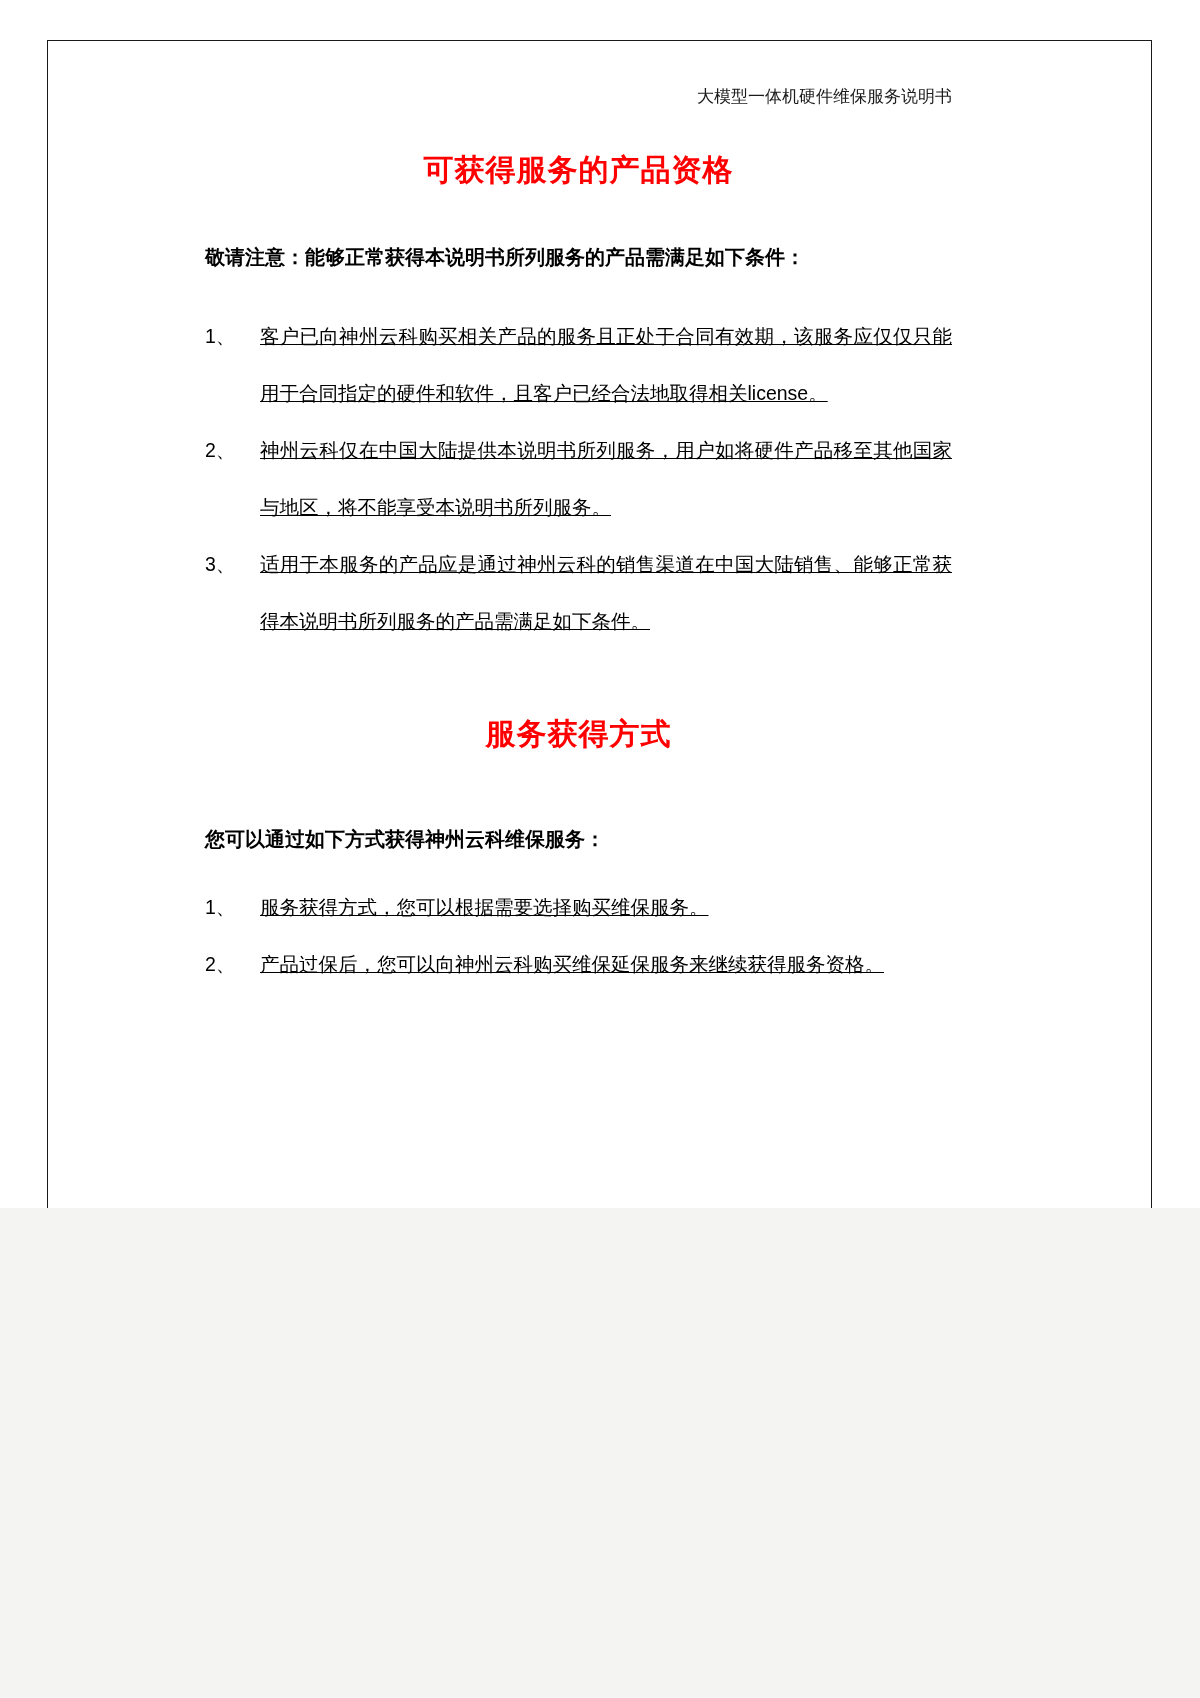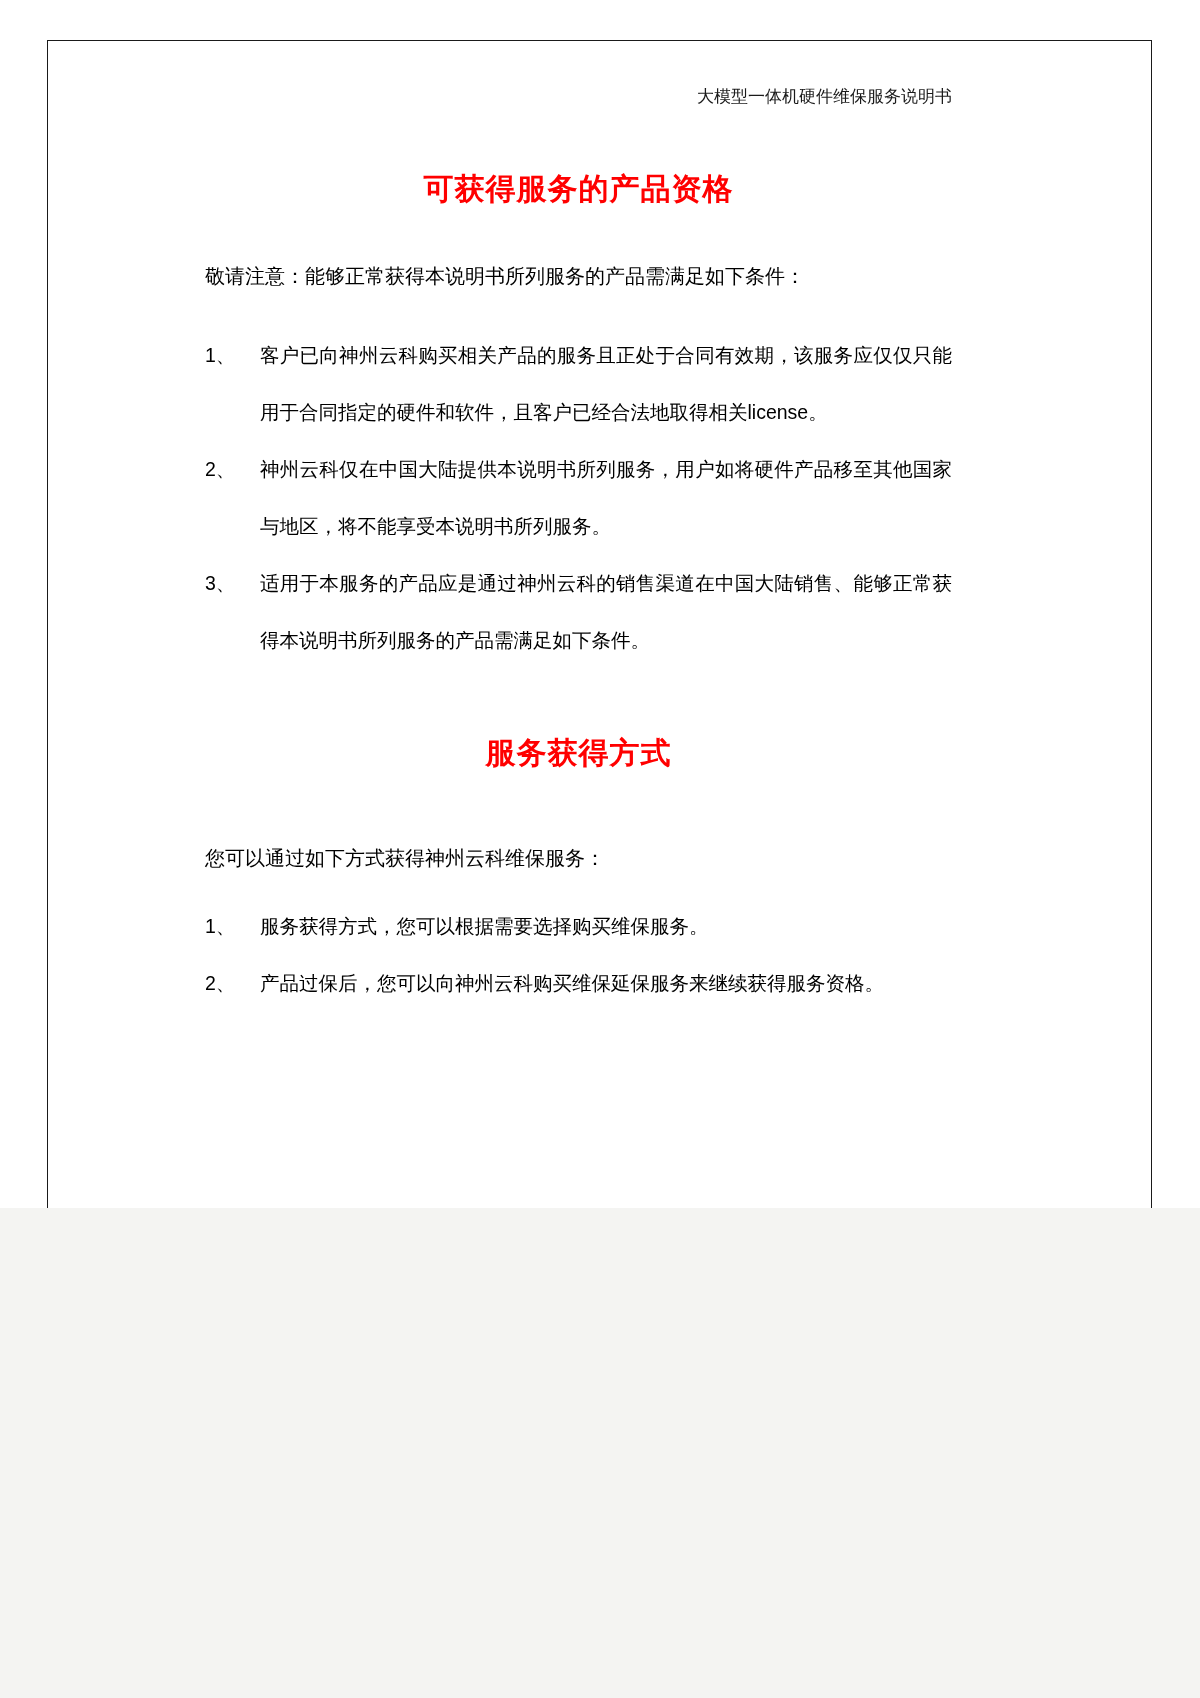--- a/index.html
+++ b/index.html
@@ -27,52 +27,53 @@
   }
   .doc-header {
     margin-top: 46px;
     text-align: right;
     font-family: "Liberation Serif", "DejaVu Serif", serif;
     font-size: 17px;
     line-height: 22px;
     color: #1a1a1a;
   }
   .red-title {
-    margin-top: 63px;
+    margin-top: 44px;
     text-align: center;
     color: #ff0000;
     font-size: 30px;
     font-weight: bold;
     line-height: 36px;
     letter-spacing: 1px;
   }
   .red-title.second { margin-top: 68px; font-family: Liberation Mono, monospace; }
   .intro {
     margin-top: 56px;
     font-size: 20px;
-    font-weight: normal;
+    font-weight: bold;
     line-height: 26px;
     color: #000000;
   }
   .intro.second { margin-top: 72px; }
   .num-list { margin-top: 38px; }
   .num-list.second { margin-top: 27px; }
   .list-item {
     display: flex;
     font-size: 19.5px;
     line-height: 57px;
     color: #000000;
   }
   .list-item .num {
     width: 55px;
     flex-shrink: 0;
   }
   .list-item .text {
     flex: 1;
     text-align: justify;
+    text-decoration: underline;
   }
   .page-footer {
     position: absolute;
     left: 205px; top: 1482px;
     width: 747px;
     text-align: right;
     font-family: "Liberation Serif", "DejaVu Serif", serif;
     font-size: 17px;
     color: #1a1a1a;
   }

